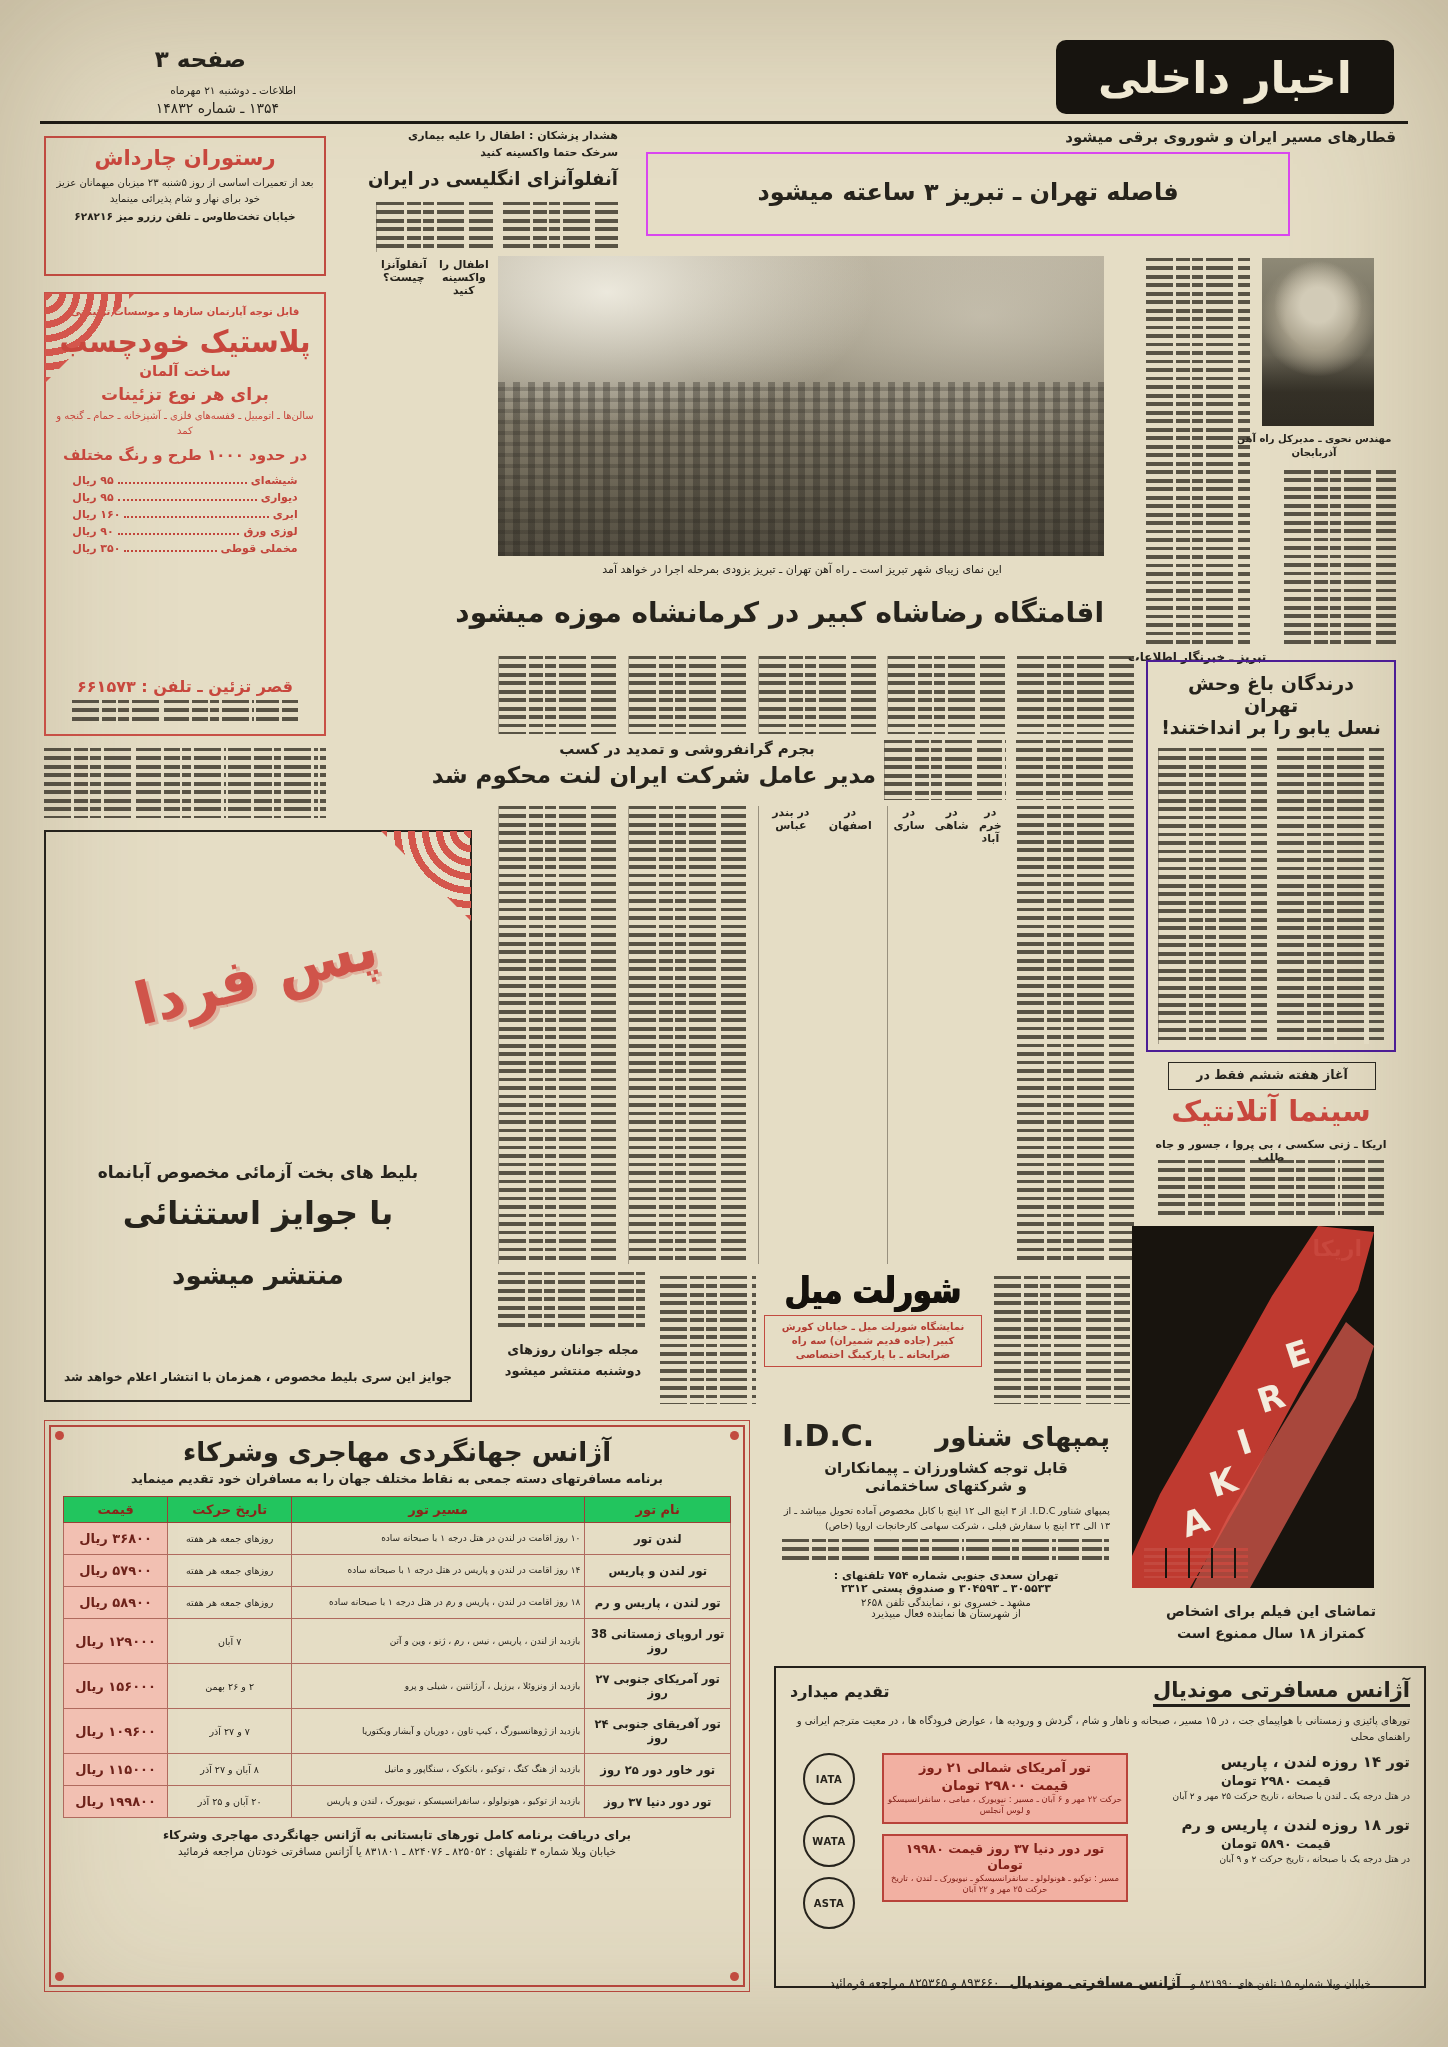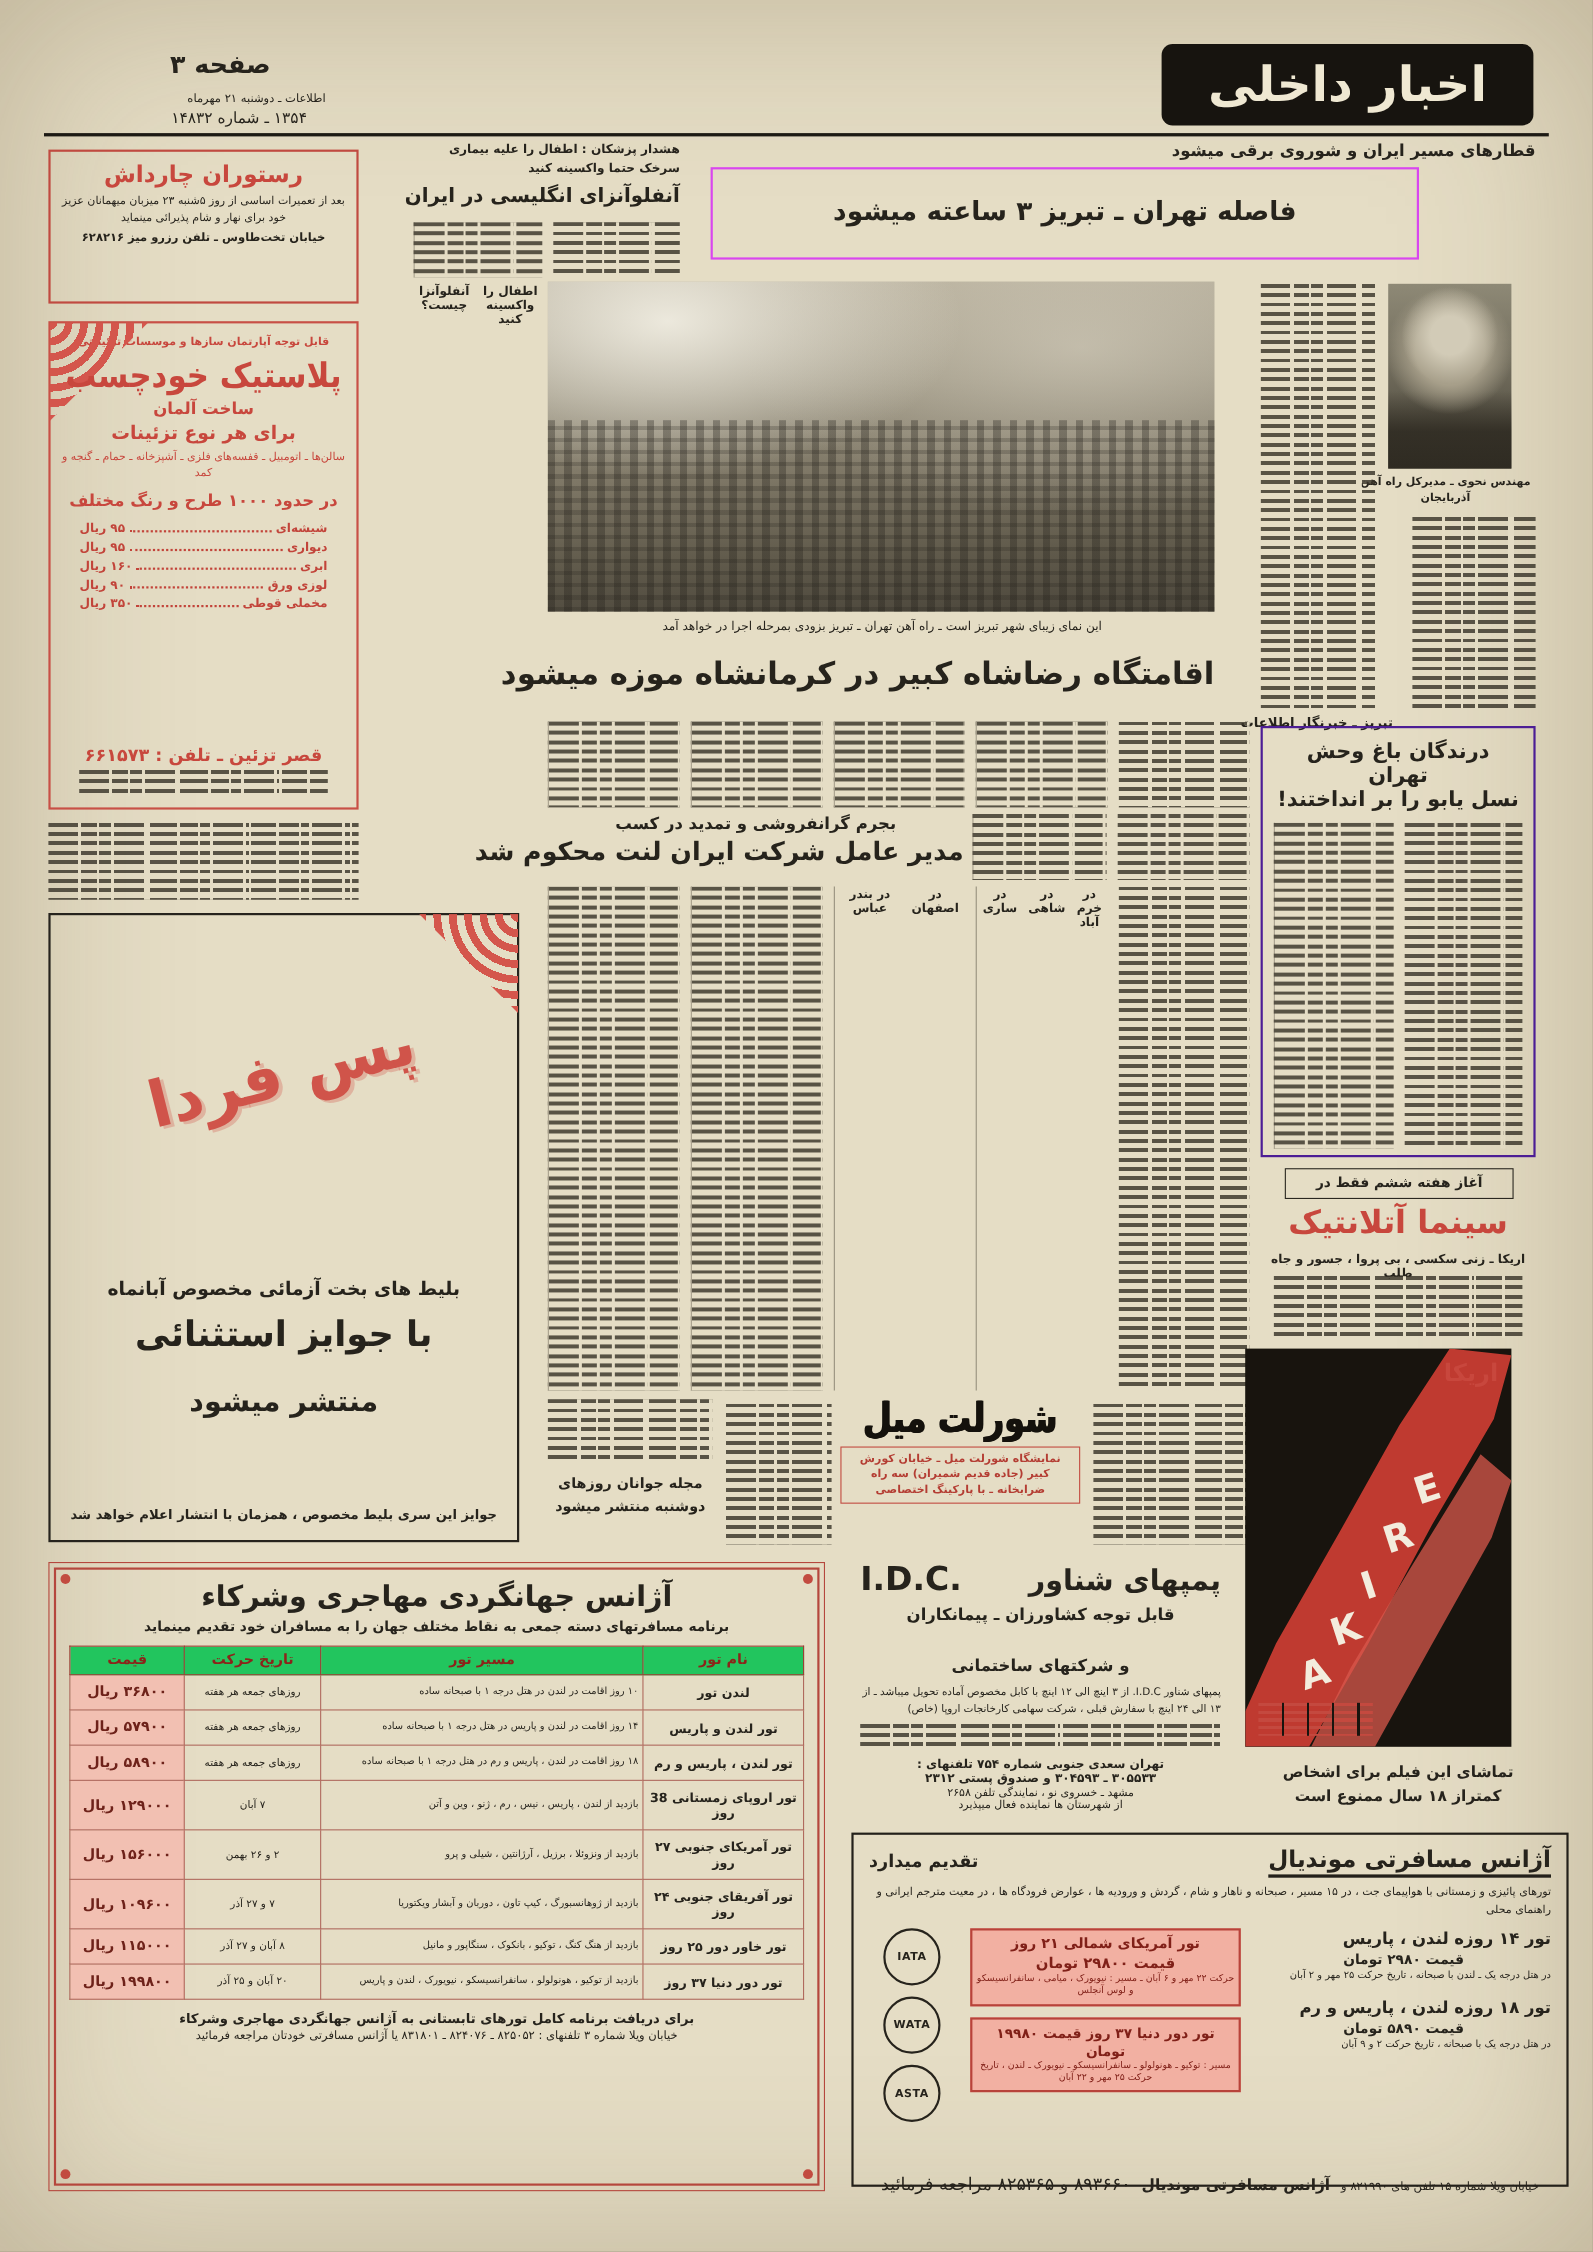--- a/index.html
+++ b/index.html
@@ -233,21 +233,21 @@
     <div class="greek-red" style="position:absolute;left:12px;bottom:10px;width:104px;height:30px;"></div>
   </div>
   <div class="abs c b" style="left:1146px;top:1600px;width:250px;font-size:14px;line-height:1.6;">تماشای این فیلم برای اشخاص کمتراز ۱۸ سال ممنوع است</div>
 
   <div class="abs" style="left:774px;top:1412px;width:344px;height:246px;box-sizing:border-box;padding:6px 8px;">
     <div style="display:flex;justify-content:space-between;align-items:baseline;">
       <span class="b" style="font-size:26px;">پمپهای شناور</span>
       <span class="b" style="font-size:30px;direction:ltr;">I.D.C.</span>
     </div>
     <div class="c b" style="font-size:15px;margin-top:6px;">قابل توجه کشاورزان ـ پیمانکاران</div>
-    <div class="c b" style="font-size:15px;margin-top:28px;">و شرکتهای ساختمانی</div>
+    <div class="c b" style="font-size:15px;">و شرکتهای ساختمانی</div>
     <div style="font-size:9.5px;line-height:1.6;margin-top:8px;">پمپهای شناور I.D.C. از ۳ اینچ الی ۱۲ اینچ با کابل مخصوص آماده تحویل میباشد ـ از ۱۳ الی ۲۴ اینچ با سفارش قبلی ، شرکت سهامی کارخانجات اروپا (خاص)</div>
     <div class="greek" style="height:24px;margin:6px 0;"></div>
     <div class="c b" style="font-size:11px;">تهران سعدی جنوبی شماره ۷۵۴ تلفنهای :</div>
     <div class="c b" style="font-size:11px;">۳۰۵۵۳۳ ـ ۳۰۴۵۹۳ و صندوق پستی ۲۳۱۲</div>
     <div class="c" style="font-size:10px;margin-top:2px;">مشهد ـ خسروی نو ، نمایندگی تلفن ۲۶۵۸</div>
     <div class="c" style="font-size:10px;">از شهرستان ها نماینده فعال میپذیرد</div>
   </div>
 
   <div class="abs" style="left:44px;top:1420px;width:706px;height:572px;border:1px solid #b5473d;box-sizing:border-box;padding:4px;">
     <div style="border:2px solid #b5473d;height:100%;box-sizing:border-box;padding:10px 12px;position:relative;">
@@ -350,17 +350,17 @@
       </div>
       <div style="flex:1;display:flex;flex-direction:column;align-items:center;gap:10px;">
         <div class="badge">IATA</div>
         <div class="badge">WATA</div>
         <div class="badge">ASTA</div>
       </div>
     </div>
     <div style="display:flex;gap:10px;align-items:baseline;margin-top:10px;justify-content:center;">
       <span style="font-size:10.5px;">خیابان ویلا شماره ۱۵ تلفن های ۸۲۱۹۹۰ و</span>
       <span class="b" style="font-size:14px;">آژانس مسافرتی موندیال</span>
-      <span style="font-size:16px;margin-top:37px;">۸۹۳۶۶۰ و ۸۲۵۳۶۵ مراجعه فرمائید</span>
+      <span style="font-size:12px;margin-top:37px;">۸۹۳۶۶۰ و ۸۲۵۳۶۵ مراجعه فرمائید</span>
     </div>
   </div>
 
 </div>
 
 </body></html>

